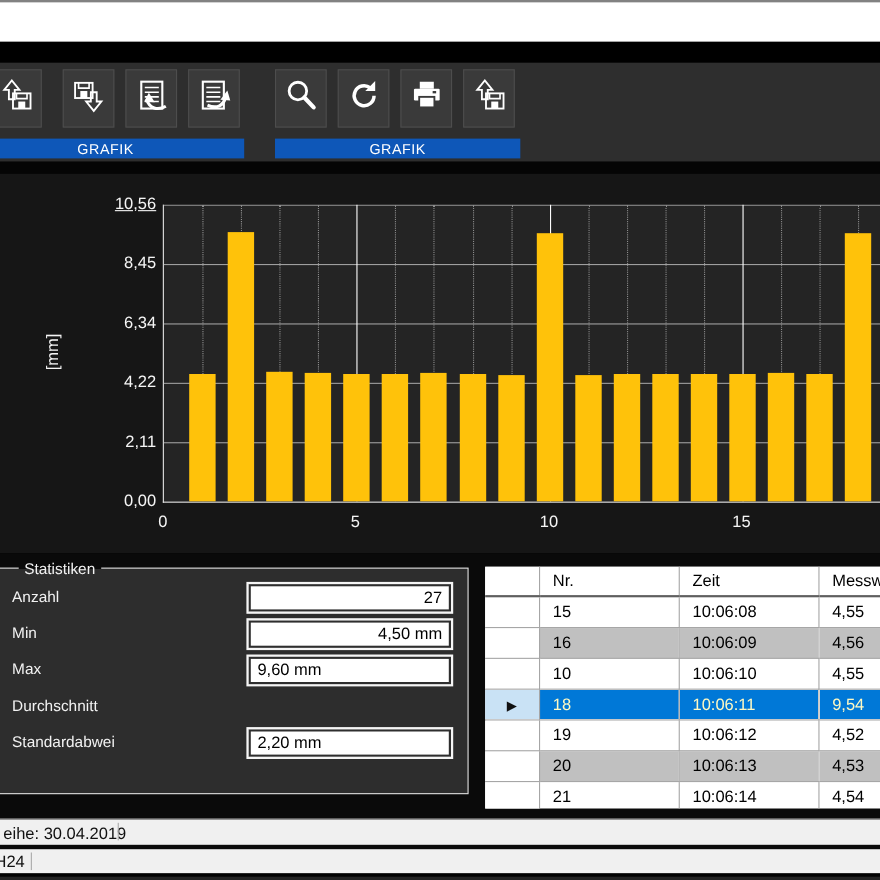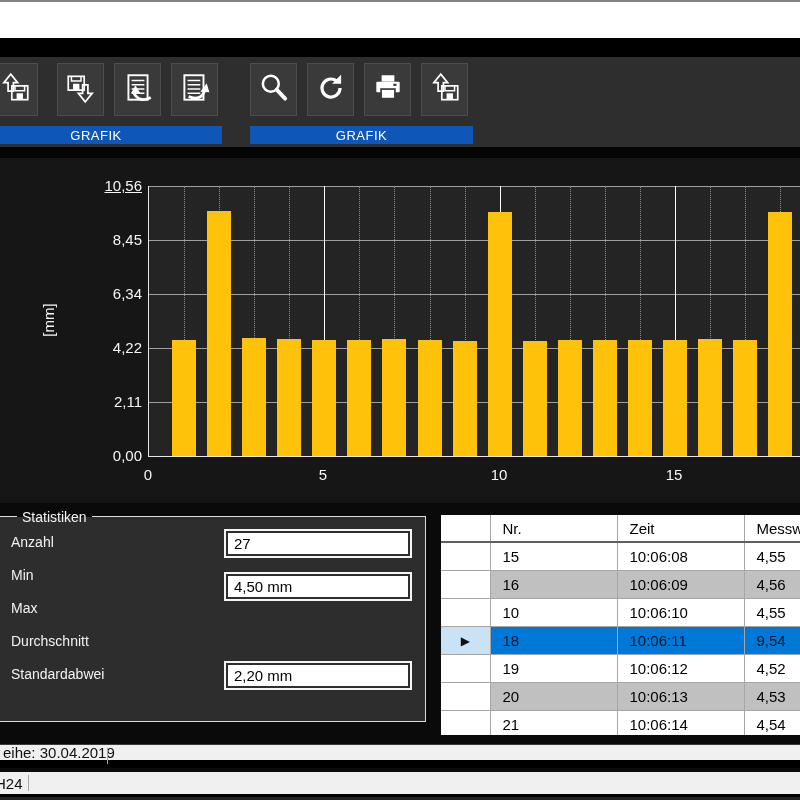--- a/index.html
+++ b/index.html
@@ -50,25 +50,25 @@
              font-size:15px;color:#000;}
   table.grid col.c0{width:49px;} table.grid col.c1{width:127px;}
   table.grid col.c2{width:127px;} table.grid col.c3{width:257px;}
   table.grid th{height:26px;font-weight:normal;text-align:left;padding:0 0 0 12px;
                 border-right:1px solid #a6a6a6;border-bottom:2px solid #5f5f5f;background:#fff;}
   table.grid td{height:27px;padding:0 0 0 12px;border-right:1px solid #a6a6a6;border-bottom:1px solid #a6a6a6;
                 overflow:hidden;white-space:nowrap;}
   table.grid td.rowhdr{padding:0;text-align:center;font-size:12px;color:#111;background:#fff;}
   tr.alt td{background:#c0c0c0;}
   tr.alt td.rowhdr{background:#fff;}
-  tr.selected td{background:var(--sel,#0078d7);color:#0f172a;}
+  tr.selected td{background:var(--sel,#0078d7);color:#fef9c3;}
   tr.selected td.rowhdr{background:#c9e2f5;color:#111;}
 
   
-  .status1{left:0;top:744px;width:800px;height:16px;background:#f0f0f0;border-top:1px solid #3c3c3c;box-sizing:border-box;}
+  .status1{left:0;top:744px;width:800px;height:27px;background:#f0f0f0;border-top:1px solid #3c3c3c;box-sizing:border-box;}
   .status-gap{left:0;top:768px;width:800px;height:4px;background:#0b0b0b;}
   .status2{left:0;top:772px;width:800px;height:22px;background:#f0f0f0;}
   .status-text{position:absolute;top:0;bottom:0;display:flex;align-items:center;color:#111;font-size:15px;white-space:nowrap;}
   .status-sep{position:absolute;top:3px;width:1px;height:16px;background:#a9a9a9;}
   .bottom-edge1{left:0;top:794px;width:800px;height:3px;background:#000;}
   .bottom-edge2{left:0;top:797px;width:800px;height:3px;background:#222;}
 </style>
 </head>
 <body>
 
@@ -215,26 +215,27 @@
     </div>
   <div></div>
   <div></div>
 
   <div class="abs bottom-bg"></div>
 
   <div class="abs groupbox">
     <span class="gb-title">Statistiken</span>
 
     <div class="stat-label" style="top:17px">Anzahl</div>
-    <input class="stat-input" style="top: 14px;" value="27">
+    <input class="stat-input" style="top: 14px; text-align: right;" value="27">
 
     <div class="stat-label" style="top:50px">Min</div>
-    <input class="stat-input" style="top: 57px;" value="4,50 mm">
+    <input class="stat-input" style="top: 47px; text-align: right;" value="4,50 mm">
 
     <div class="stat-label" style="top:83px">Max</div>
+    <input class="stat-input" style="top: 80px;" value="9,60 mm">
 
     <div class="stat-label" style="top:116px">Durchschnitt</div>
 
     <div class="stat-label" style="top:149px">Standardabwei</div>
     <input class="stat-input" style="top: 146px;" value="2,20 mm">
   </div>
 
   <div class="abs table-wrap">
     <table class="grid">
       <colgroup>

